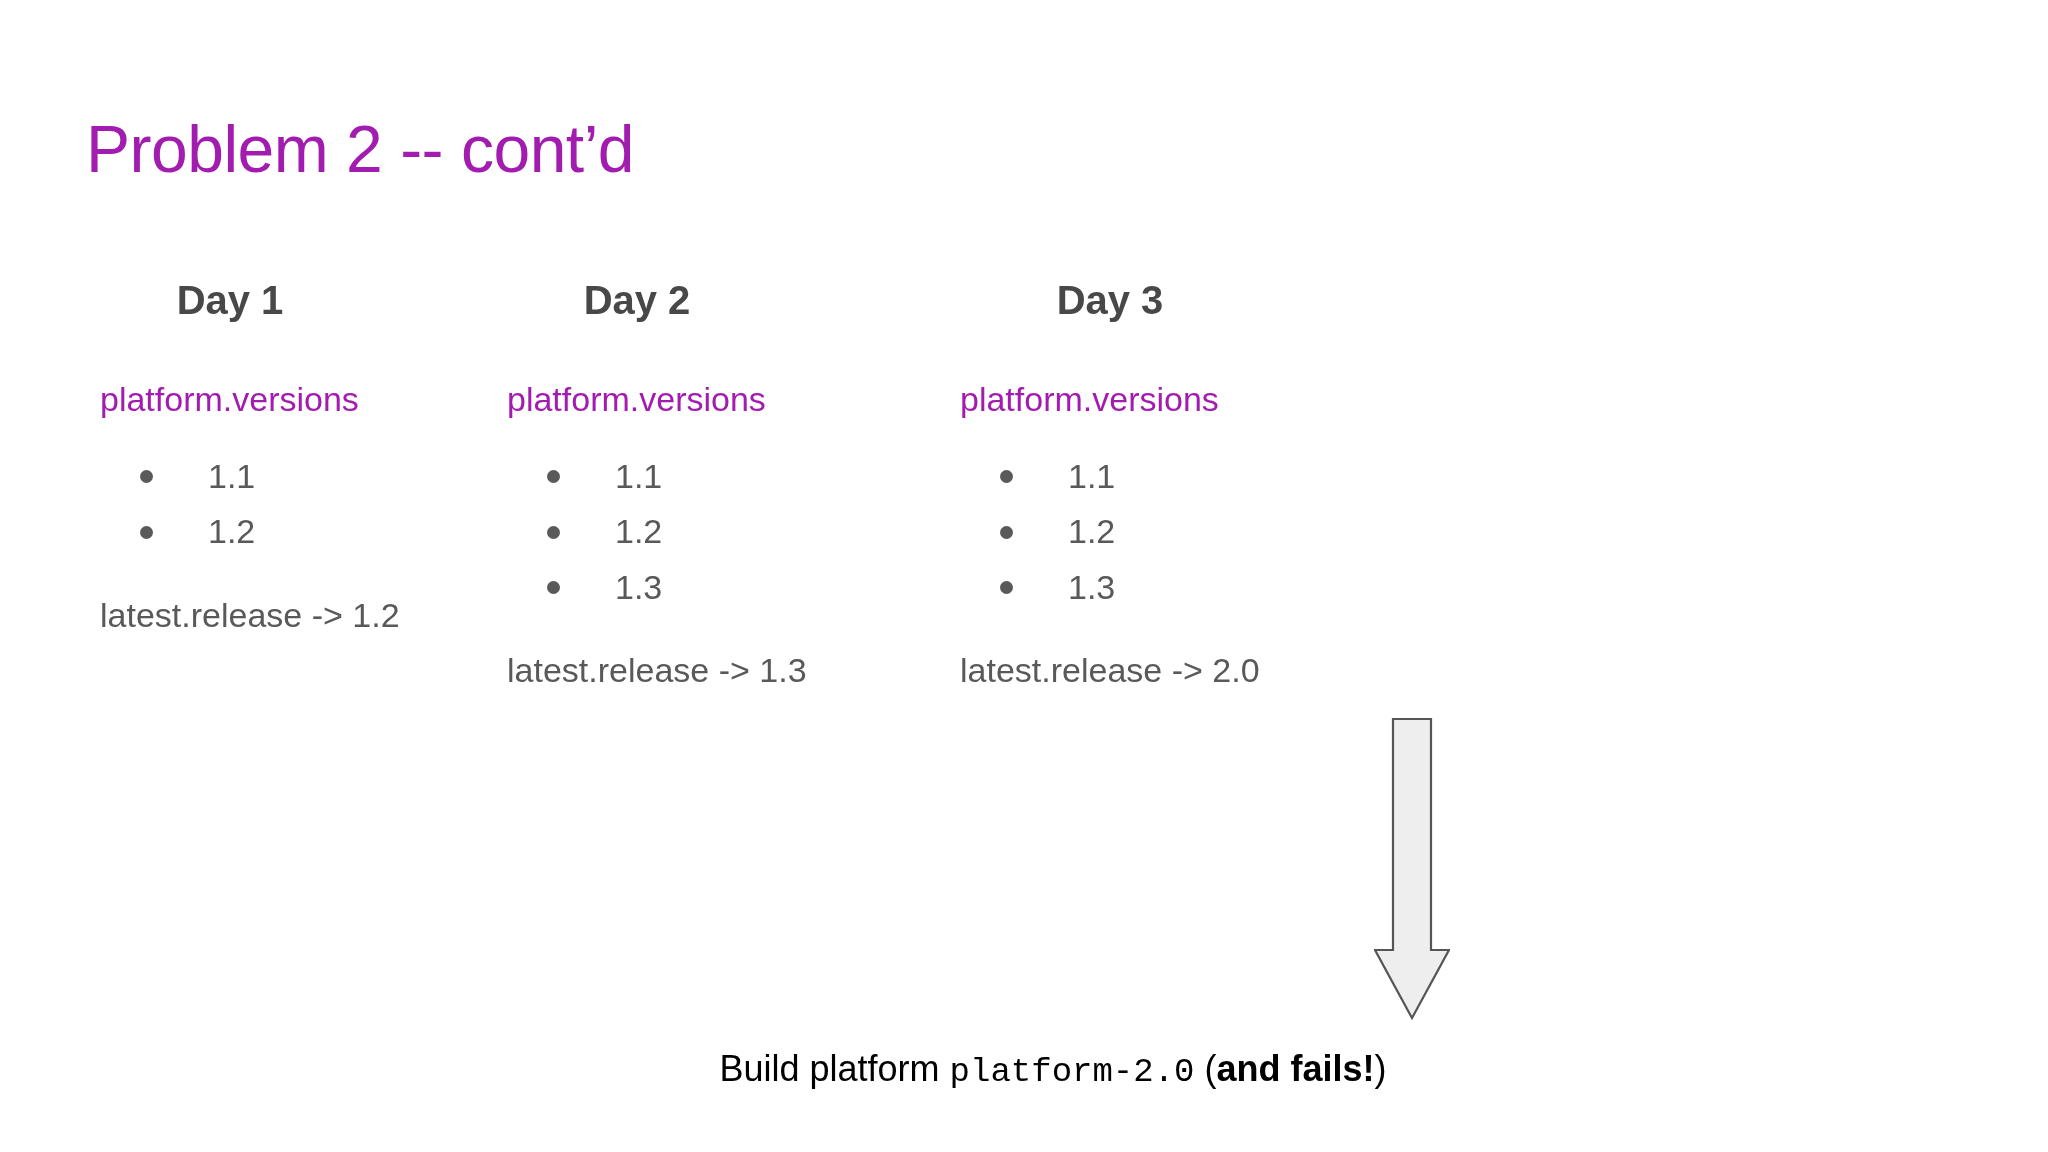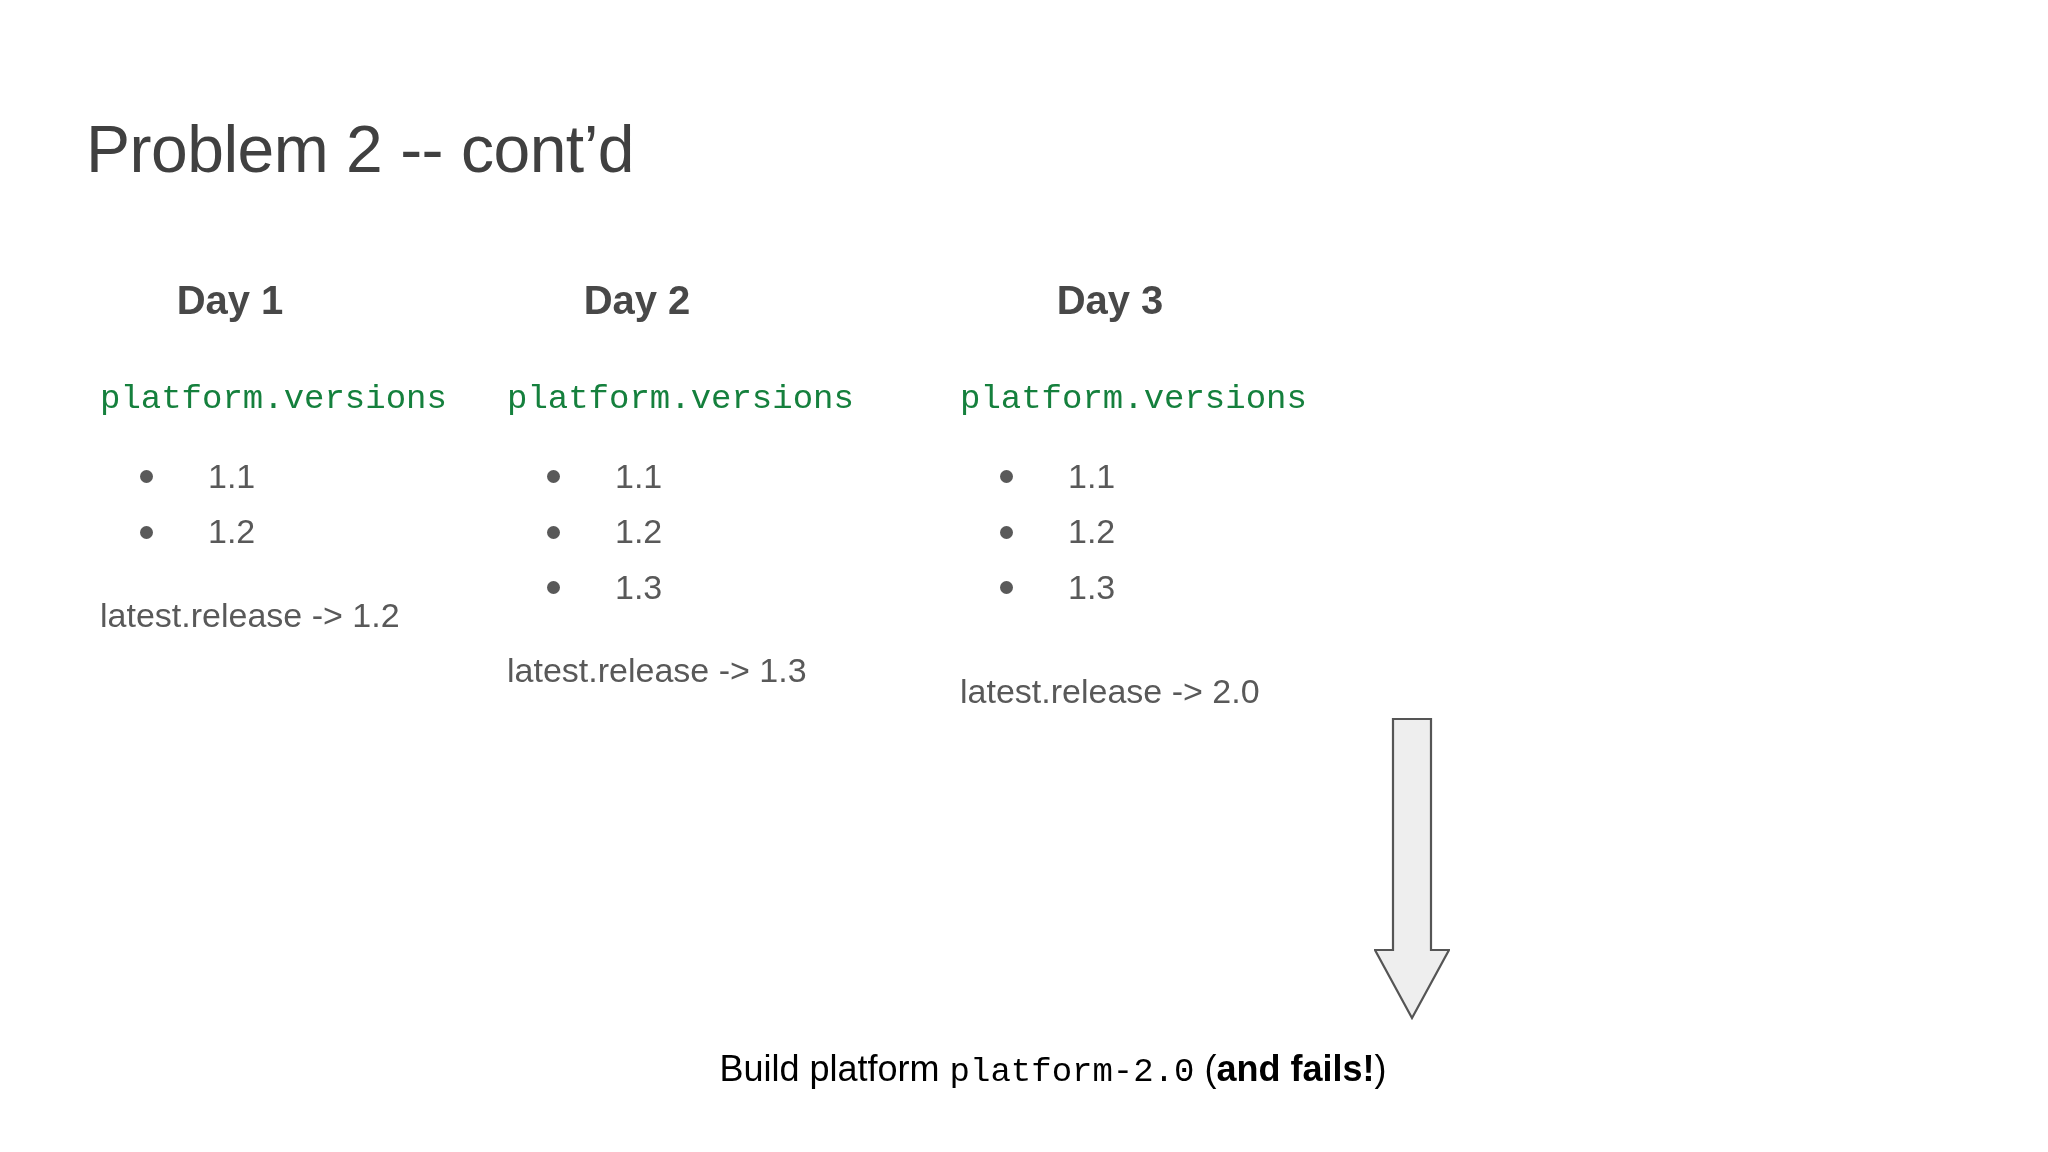--- a/index.html
+++ b/index.html
@@ -24,21 +24,21 @@
   }
 
   
   .slide-title {
     position: absolute;
     left: 86px;
     top: 112px;
     font-size: 66px;
     line-height: 1.15;
     font-weight: 400;
-    color: #404040;
+    color: #a21caf;
     letter-spacing: -0.5px;
     white-space: nowrap;
   }
 
   
   .column {
     position: absolute;
     top: 272px;
   }
   .column-1 { left: 100px;  width: 330px; }
@@ -54,25 +54,24 @@
     height: 56px;
     line-height: 56px;
     letter-spacing: 0px;
   }
   .column-1 .day-heading { width: 260px; }
   .column-2 .day-heading { width: 260px; }
   .column-3 .day-heading { width: 300px; }
 
   .versions-label {
     font-size: 34px;
-    color: #15803d;
+    color: #a21caf;
     margin-top: 50px;
     line-height: 1.25;
     white-space: nowrap;
-    font-family: Liberation Mono, monospace;
   }
 
   .version-list {
     list-style: none;
     margin: 34px 0 0 0;
     padding: 0;
   }
   .version-list li {
     position: relative;
     font-size: 34px;
@@ -95,21 +94,21 @@
   }
 
   .latest-release {
     font-size: 34px;
     color: #595959;
     line-height: 1.25;
     white-space: nowrap;
   }
   .column-1 .latest-release { margin-top: 40px; }
   .column-2 .latest-release { margin-top: 40px; }
-  .column-3 .latest-release { margin-top: 61px; }
+  .column-3 .latest-release { margin-top: 40px; }
 
   
   .down-arrow {
     position: absolute;
     left: 1374px;
     top: 718px;
     width: 76px;
     height: 302px;
   }
   .down-arrow svg { display: block; width: 100%; height: 100%; }

